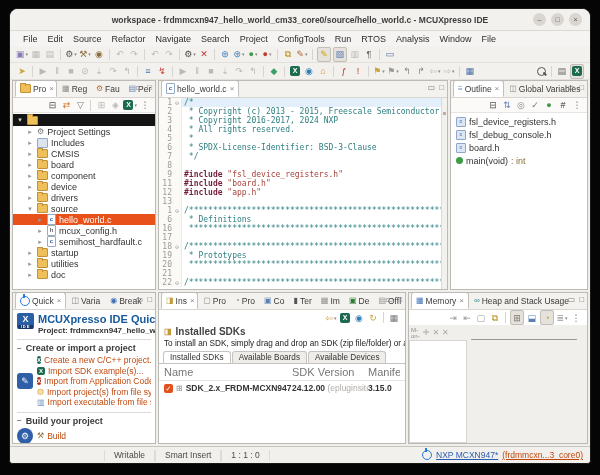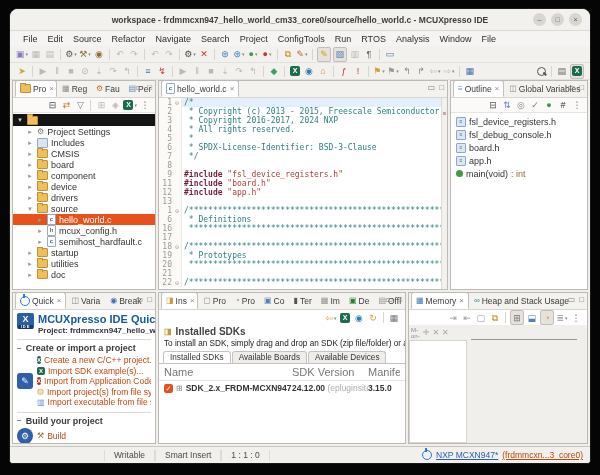--- a/index.html
+++ b/index.html
@@ -675,24 +675,20 @@
             <span class="i-include">≡</span>
             <span>fsl_device_registers.h</span>
           </div>
           <div class="ol-item">
             <span class="i-include">≡</span>
             <span>fsl_debug_console.h</span>
           </div>
           <div class="ol-item">
             <span class="i-include">≡</span>
             <span>board.h</span>
-          </div>
-          <div class="ol-item">
-            <span class="i-include">≡</span>
-            <span>app.h</span>
           </div>
           <div class="ol-item">
             <span class="i-method"></span>
             <span>main(void)</span>
             <span class="ol-suffix"> : int</span>
           </div>
         </div>
     </div>
   </div>
 

